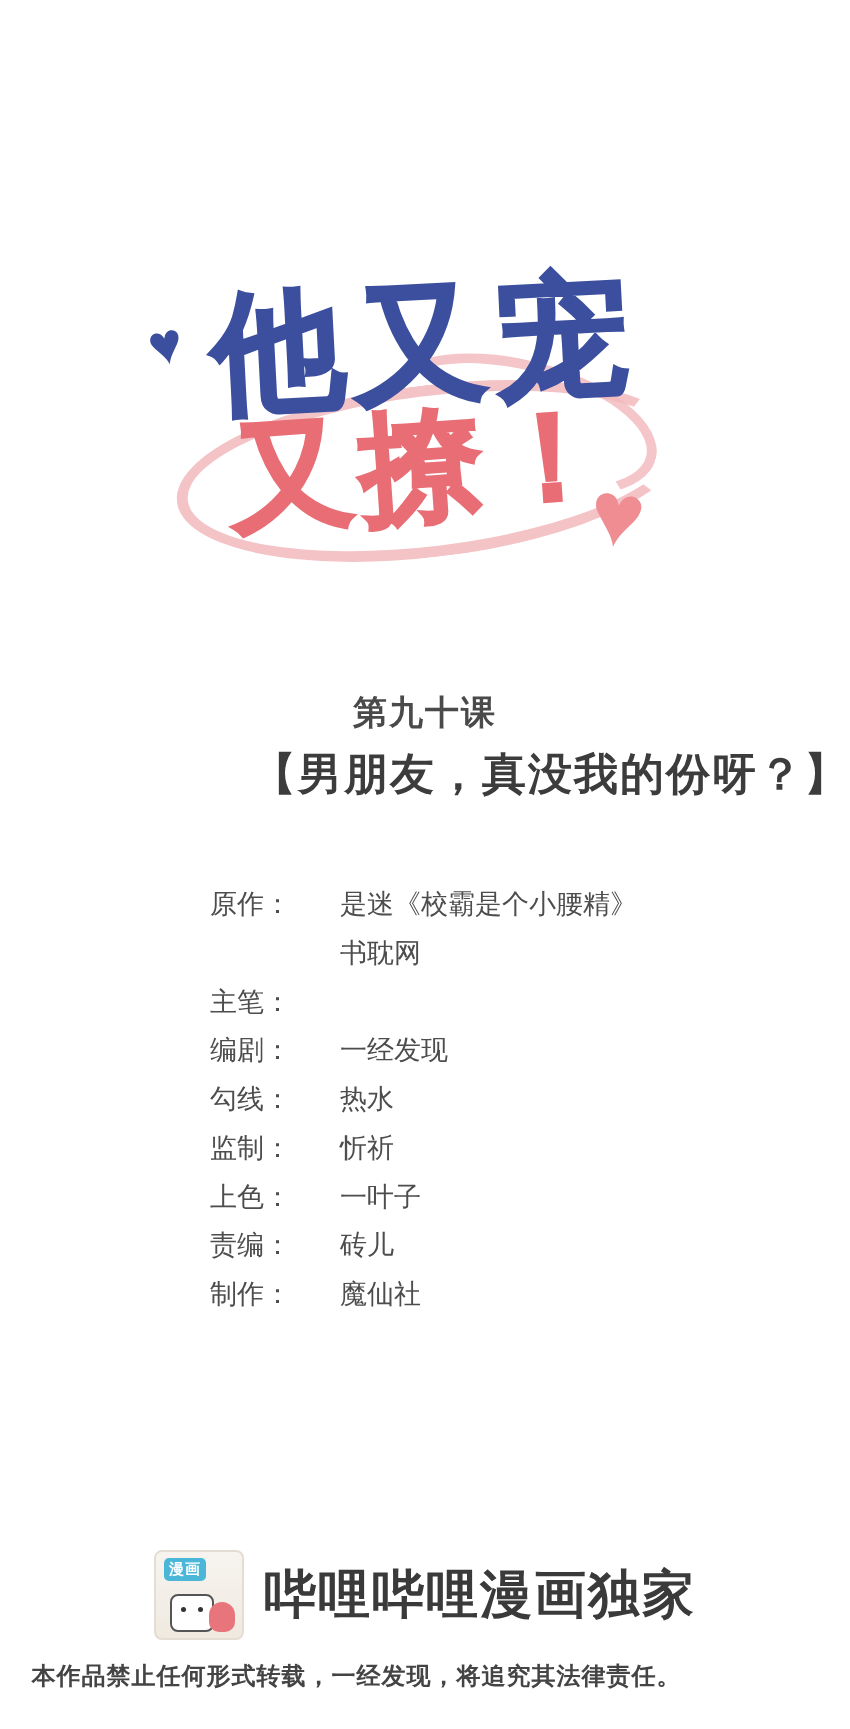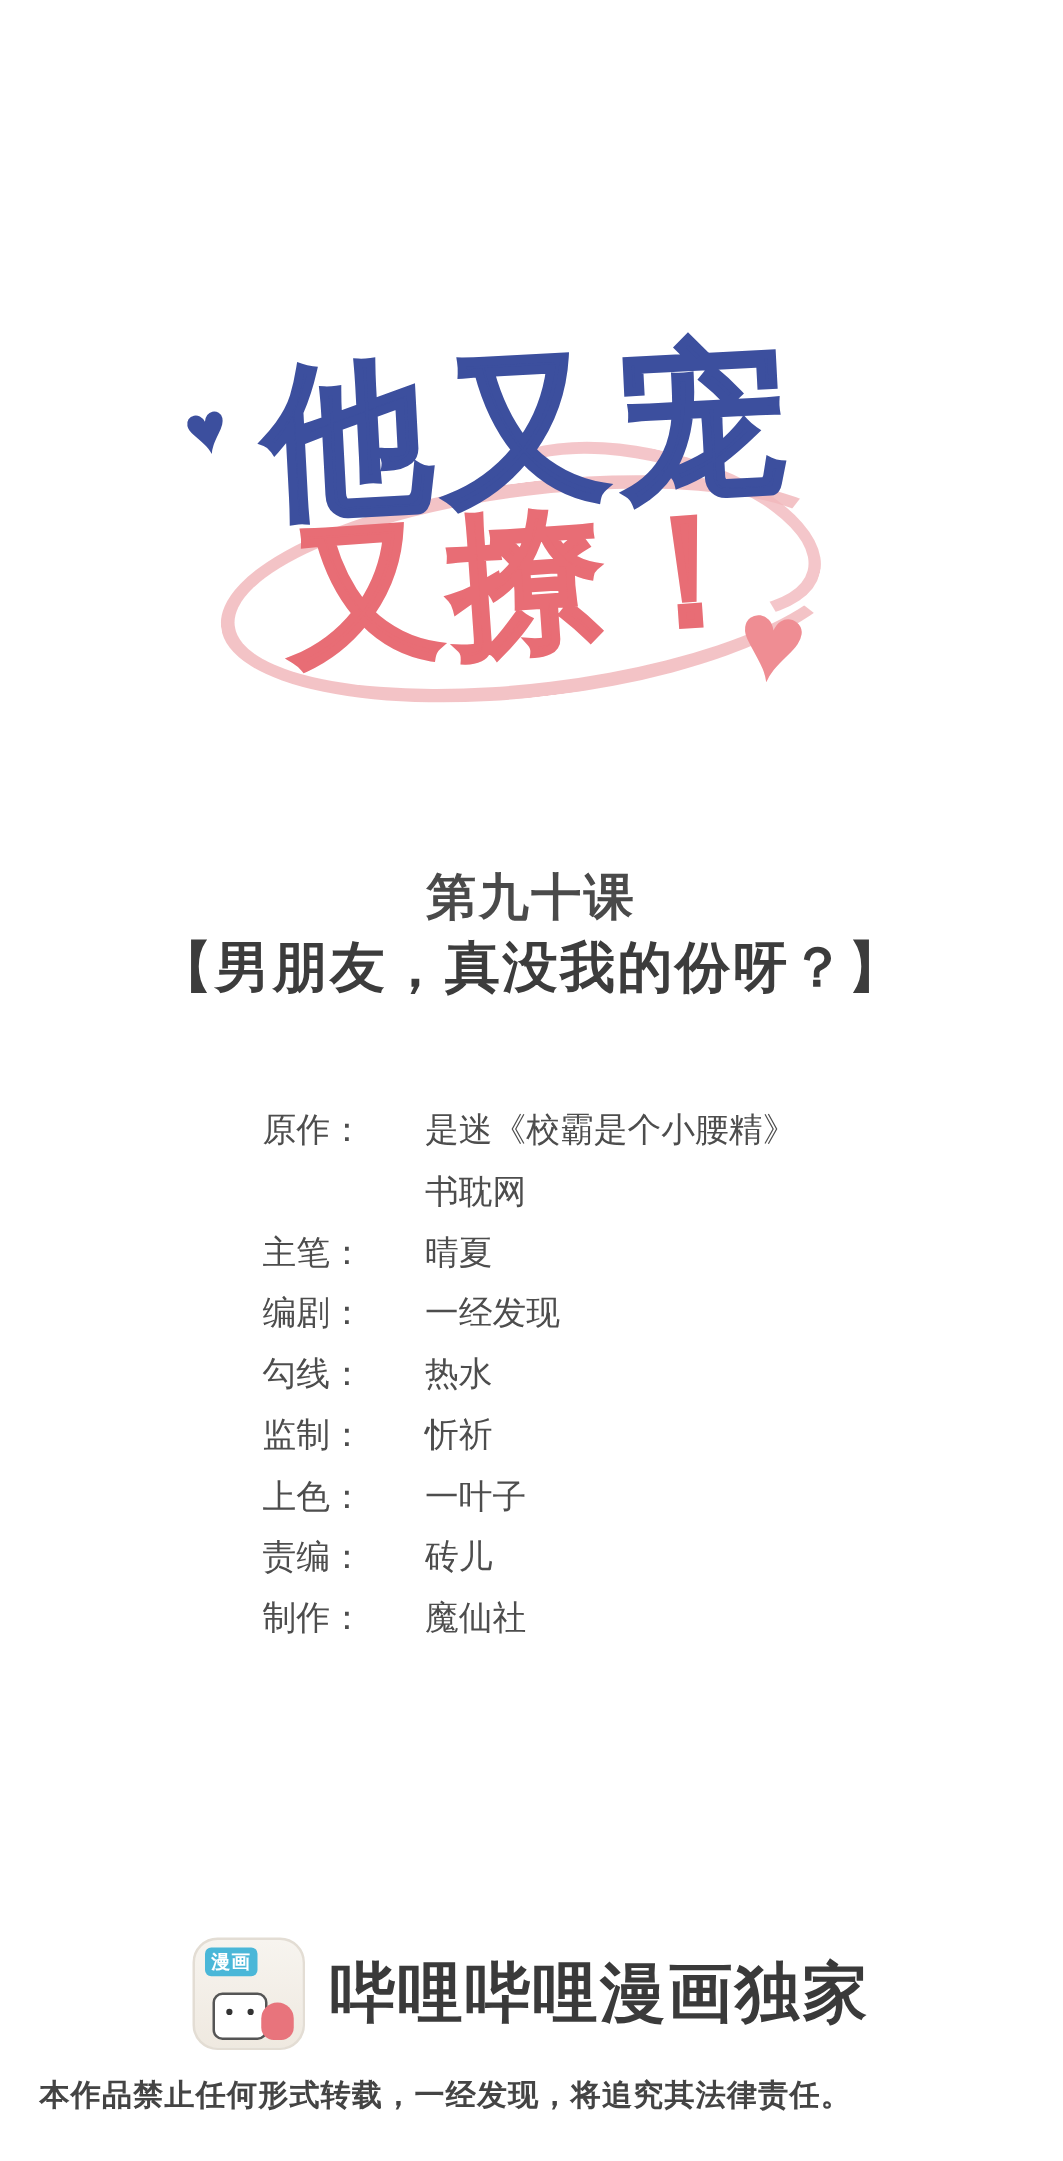--- a/index.html
+++ b/index.html
@@ -98,31 +98,31 @@
     -webkit-text-stroke: 3px #e86d75;
   }
 
   
   .chapter-no {
     position: absolute;
     left: 0;
     top: 690px;
     width: 850px;
     text-align: center;
-    font-size: 40px;
+    font-size: 34px;
     font-weight: bold;
     letter-spacing: 2px;
     color: #4a4a4a;
   }
   .chapter-title {
     position: absolute;
     left: 0;
     top: 745px;
     width: 850px;
-    text-align: center;
+    text-align: right;
     font-size: 44px;
     font-weight: bold;
     letter-spacing: 2px;
     color: #3c3c3c;
   }
 
   
   .credits {
     position: absolute;
     left: 0;
@@ -158,21 +158,21 @@
     left: 0;
     top: 1550px;
     width: 850px;
     display: flex;
     align-items: center;
     justify-content: center;
   }
   .app-logo {
     width: 86px;
     height: 86px;
-    border-radius: 20px;
+    border-radius: 8px;
     background: linear-gradient(180deg, #f7f4ef 0%, #efe9e0 100%);
     border: 2px solid #e3ddd4;
     position: relative;
     margin-right: 20px;
     overflow: hidden;
     flex: none;
   }
   .app-logo .tag {
     position: absolute;
     left: 8px;
@@ -254,21 +254,20 @@
   <div class="credit-row">
     <span class="credit-label">原作：</span>
     <span class="credit-value">是迷《校霸是个小腰精》</span>
   </div>
   <div class="credit-row continued">
     <span class="credit-label"></span>
     <span class="credit-value">书耽网</span>
   </div>
   <div class="credit-row">
     <span class="credit-label">主笔：</span>
-    <span class="credit-value">晴夏</span>
   </div>
   <div class="credit-row">
     <span class="credit-label">编剧：</span>
     <span class="credit-value">一经发现</span>
   </div>
   <div class="credit-row">
     <span class="credit-label">勾线：</span>
     <span class="credit-value">热水</span>
   </div>
   <div class="credit-row">

